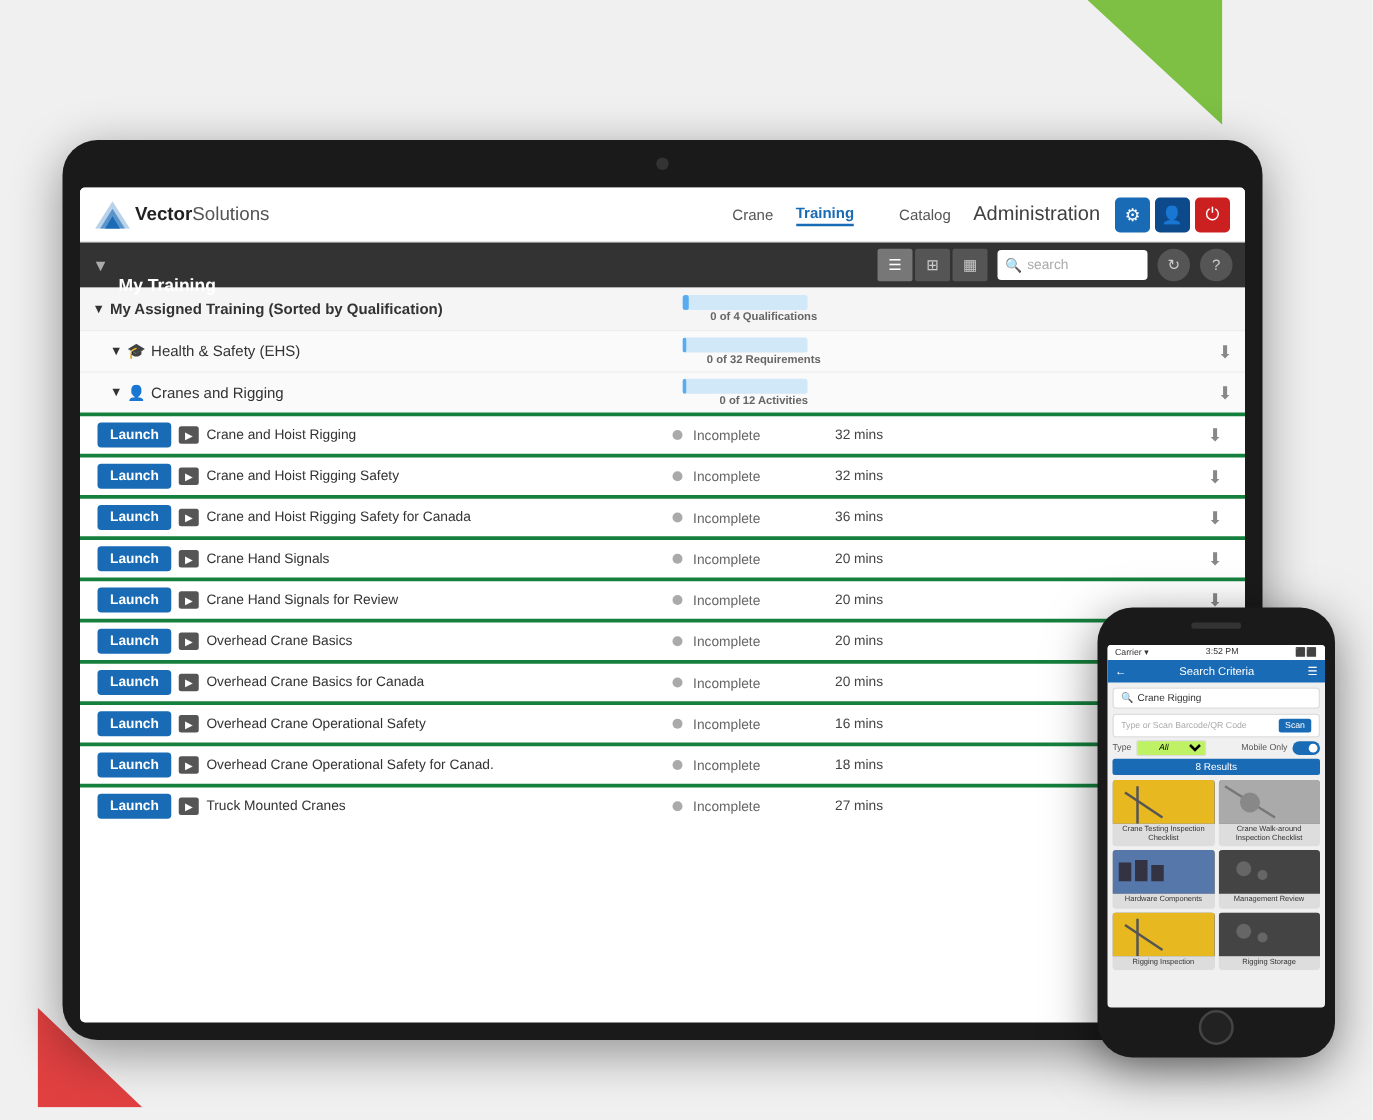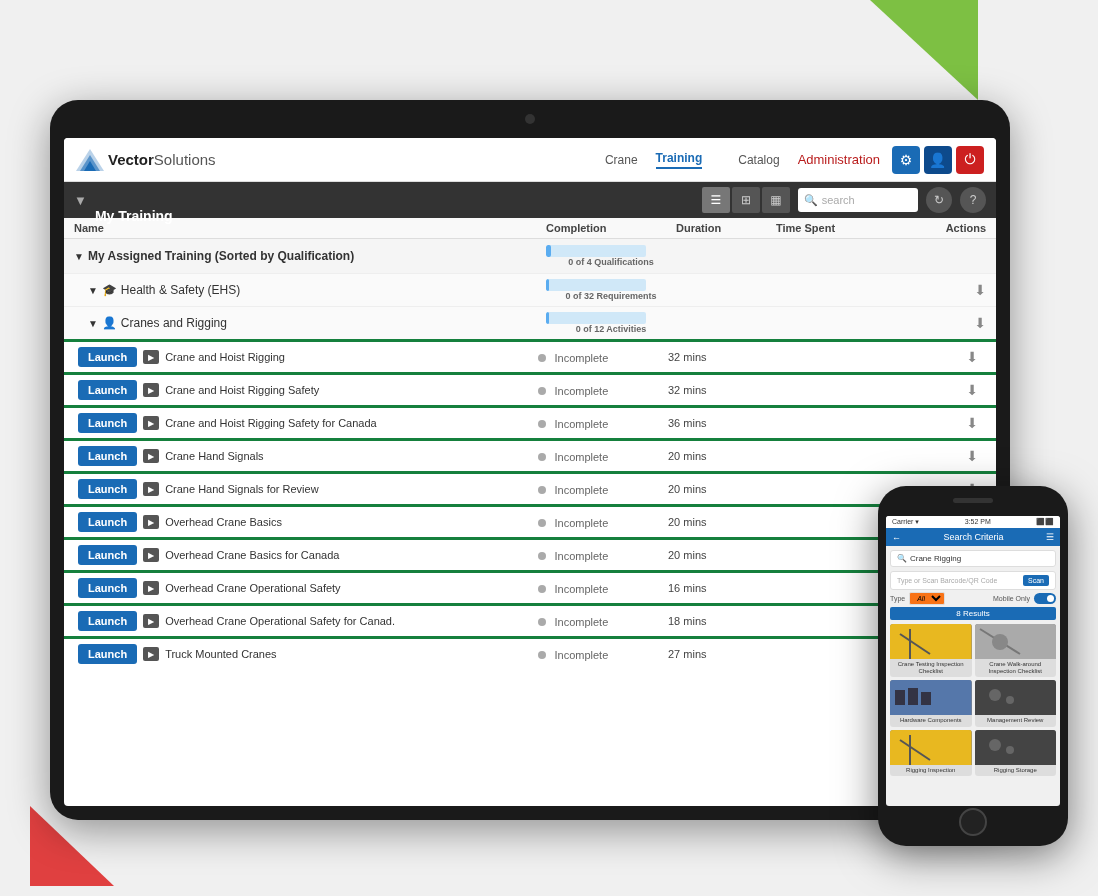--- a/index.html
+++ b/index.html
@@ -30,21 +30,21 @@
       width: 140px;
       height: 80px;
       background: #e04040;
       clip-path: polygon(0% 0%, 60% 100%, 0% 100%);
       z-index: 0;
     }
 
     
     .tablet-frame {
       position: absolute;
-      top: 100px;
+      top: 112px;
       left: 50px;
       width: 960px;
       height: 720px;
       background: #1a1a1a;
       border-radius: 28px;
       box-shadow: 0 10px 40px rgba(0,0,0,0.4);
       z-index: 10;
     }
     .tablet-camera {
       position: absolute;
@@ -417,24 +417,24 @@
     }
     .phone-filter-row {
       display: flex;
       align-items: center;
       margin: 2px 4px;
       gap: 4px;
       font-size: 7px;
       color: #555;
     }
     .phone-select {
-      background: #f97316;
+      background: #bef264;
       border: 1px solid #ddd;
       border-radius: 2px;
-      padding: 1px 3px;
+      padding: 1px 13px;
       font-size: 7px;
       font-style: italic;
     }
     .phone-toggle {
       width: 22px;
       height: 11px;
       background: #1a6bb5;
       border-radius: 6px;
       position: relative;
     }
@@ -505,21 +505,21 @@
           <polygon points="8,22 14,12 20,22" fill="#1a6bb5"></polygon>
         </svg>
         <span class="logo-text">
           <b>Vector</b><span>Solutions</span>
         </span>
       </div>
       <div class="nav-links">
         <span style="color:#555;font-size:12px;cursor:pointer;">Crane</span>
         <span class="active" style="cursor:pointer;">Training</span>
         <span style="color:#555;font-size:12px;cursor:pointer;margin-left:18px;">Catalog</span>
-        <span style="color:#b91c1c;font-size:13px;cursor:pointer;">Administration</span>
+        <span style="color:#404040;font-size:16px;cursor:pointer;">Administration</span>
       </div>
       <div class="nav-icons">
         <div class="nav-icon-btn blue">⚙</div>
         <div class="nav-icon-btn dark-blue">👤</div>
         <div class="nav-icon-btn red">⏻</div>
       </div>
     </div>
 
     <div class="toolbar">
       <span class="filter-icon">▼</span>
@@ -532,27 +532,20 @@
       <div class="search-box">
         <span style="color:#aaa;font-size:11px;">🔍</span>
         <span style="color:#aaa;font-size:11px;">search</span>
       </div>
       <div class="toolbar-action-btn">↻</div>
       <div class="toolbar-action-btn">?</div>
     </div>
 
     <div class="content-area">
 
-      <div class="col-headers">
-        <div class="col-header">Name</div>
-        <div class="col-header">Completion</div>
-        <div class="col-header">Duration</div>
-        <div class="col-header">Time Spent</div>
-        <div class="col-header" style="text-align:right;">Actions</div>
-      </div>
 
       <div class="section-header">
         <div class="section-title">
           <span class="collapse-arrow">▼</span>
           <span>My Assigned Training (Sorted by Qualification)</span>
         </div>
         <div>
           <div class="progress-bar-container">
             <div class="progress-bar-fill" style="width:5%"></div>
           </div>

